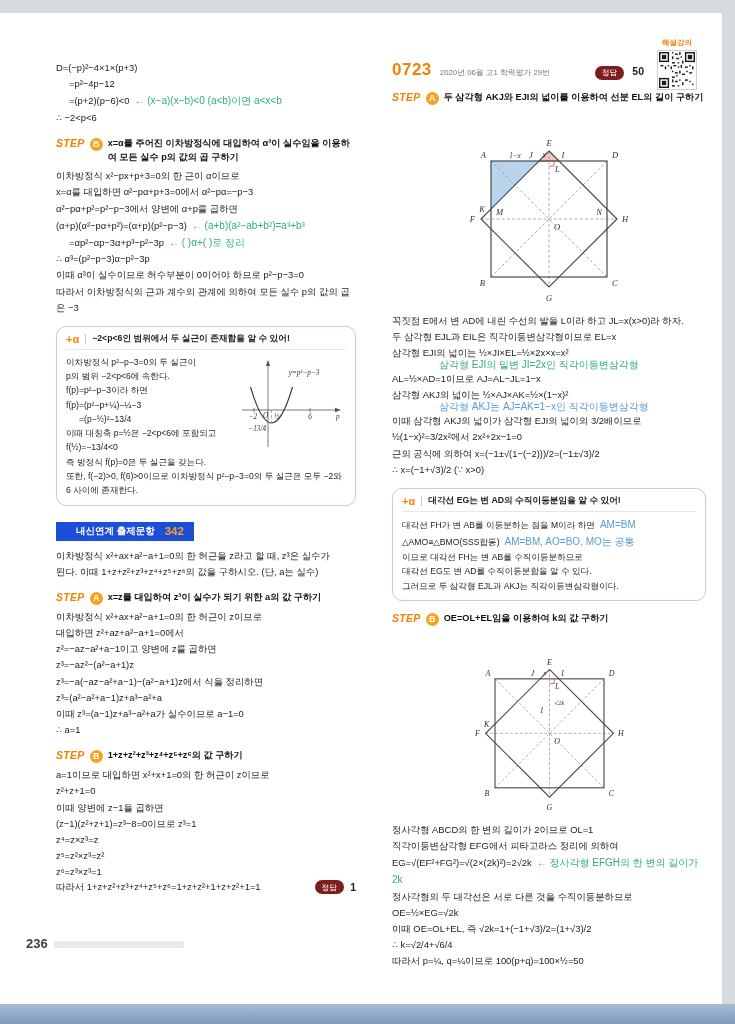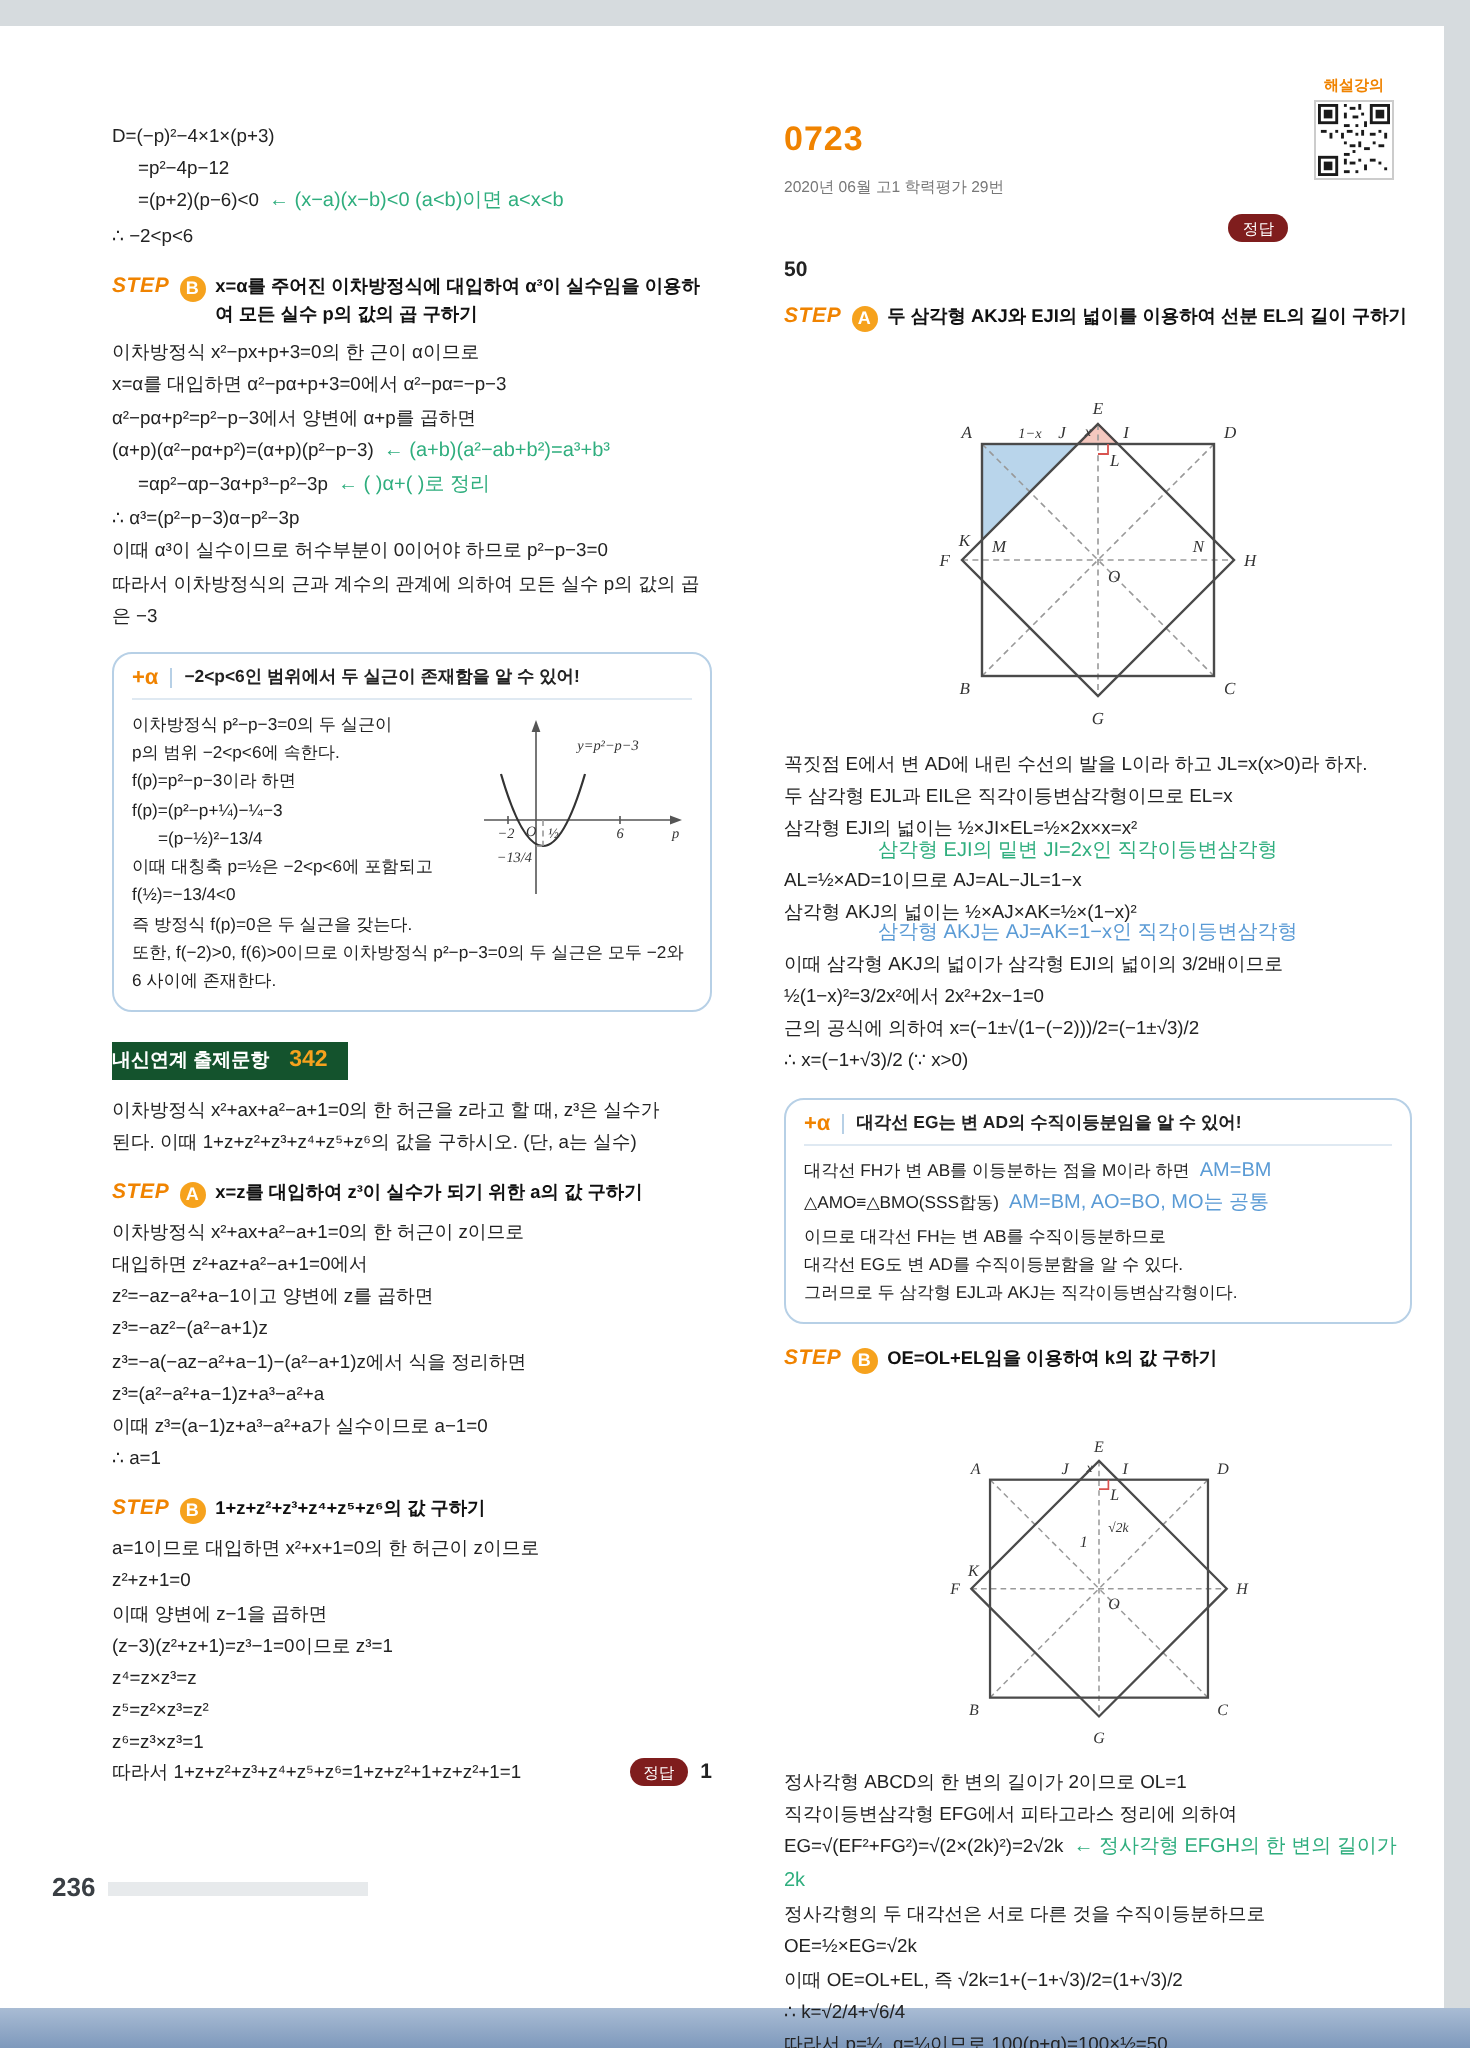--- a/index.html
+++ b/index.html
@@ -32,25 +32,25 @@
 
   .alpha-box{border:1.5px solid #b7d0e6;border-radius:10px;padding:6px 9px 7px;margin:10px 0;}
   .alpha-head{display:flex;align-items:center;gap:6px;border-bottom:1px solid #dfe9f2;padding-bottom:4px;margin-bottom:5px;}
   .alpha-tag{color:#f08300;font-weight:bold;font-size:11px;flex:0 0 auto;}
   .vline{width:0;height:10px;border-left:1px solid #b7d0e6;}
   .alpha-title{font-size:8.7px;font-weight:bold;}
   .graph{float:right;margin:0 0 4px 6px;}
   .alpha-body::after{content:"";display:block;clear:both;}
 
   .linked-bar{margin:14px 0 7px;}
-  .linked-badge{display:inline-flex;align-items:center;gap:10px;background:#14532d;color:#fff;
-    font-weight:bold;font-size:9.5px;padding:3px 10px 3px 0;}
+  .linked-badge{display:inline-flex;align-items:center;gap:10px;background:#1d4ed8;color:#fff;
+    font-weight:bold;font-size:9.5px;padding:3px 10px 3px 20px;}
   .linked-num{color:#f6a21d;font-size:11.5px;font-weight:bold;}
 
-  .prob-head{display:flex;align-items:baseline;gap:8px;width:252px;margin-bottom:6px;flex-direction:column;}
+  .prob-head{display:flex;align-items:baseline;gap:8px;width:252px;margin-bottom:6px;}
   .prob-num{color:#f08300;font-weight:bold;font-size:17px;letter-spacing:.5px;}
   .prob-src{font-size:7.8px;color:#777;}
   .ans-badge{background:#7f1d1d;color:#fff;font-size:7.8px;border-radius:8px;padding:1.5px 7px;margin-left:auto;flex:0 0 auto;}
   .ans-val{font-weight:bold;font-size:10.5px;}
   .answer-line{display:flex;align-items:center;gap:6px;}
   .answer-line .t{font-size:9.4px;}
 
   .qr-wrap{position:absolute;left:654px;top:38px;width:46px;text-align:center;}
   .qr-label{font-size:7.5px;color:#f08300;font-weight:bold;margin-bottom:2px;}
   .qr-box{display:inline-block;border:1px solid #ccc;background:#fff;padding:1px;line-height:0;}
@@ -217,21 +217,21 @@
 
   <div class="step-head">
     <span class="step-word">STEP</span>
     <span class="step-letter">B</span>
     <span class="step-title">1+z+z²+z³+z⁴+z⁵+z⁶의 값 구하기</span>
   </div>
   <div>
       <div class="line">a=1이므로 대입하면 x²+x+1=0의 한 허근이 z이므로</div>
       <div class="line">z²+z+1=0</div>
       <div class="line">이때 양변에 z−1을 곱하면</div>
-      <div class="line">(z−3)(z²+z+1)=z³−1=0이므로 z³=1</div>
+      <div class="line">(z−1)(z²+z+1)=z³−8=0이므로 z³=1</div>
       <div class="line">z⁴=z×z³=z</div>
       <div class="line">z⁵=z²×z³=z²</div>
       <div class="line">z⁶=z³×z³=1</div>
     </div>
   <div class="answer-line">
     <span class="t">따라서 1+z+z²+z³+z⁴+z⁵+z⁶=1+z+z²+1+z+z²+1=1</span>
     <span class="ans-badge">정답</span>
     <span class="ans-val">1</span>
   </div>
 </div>

